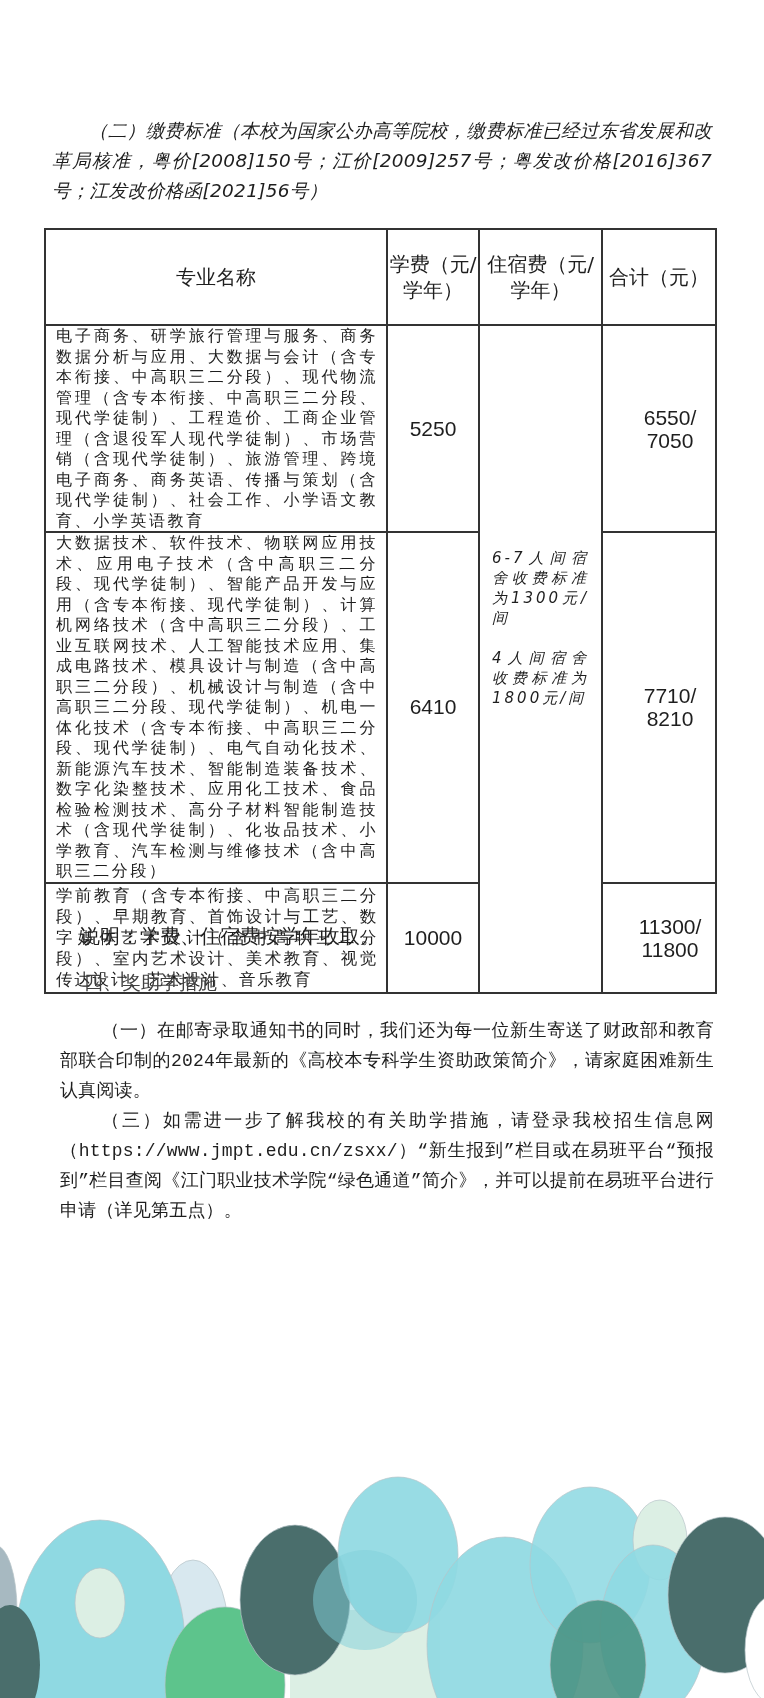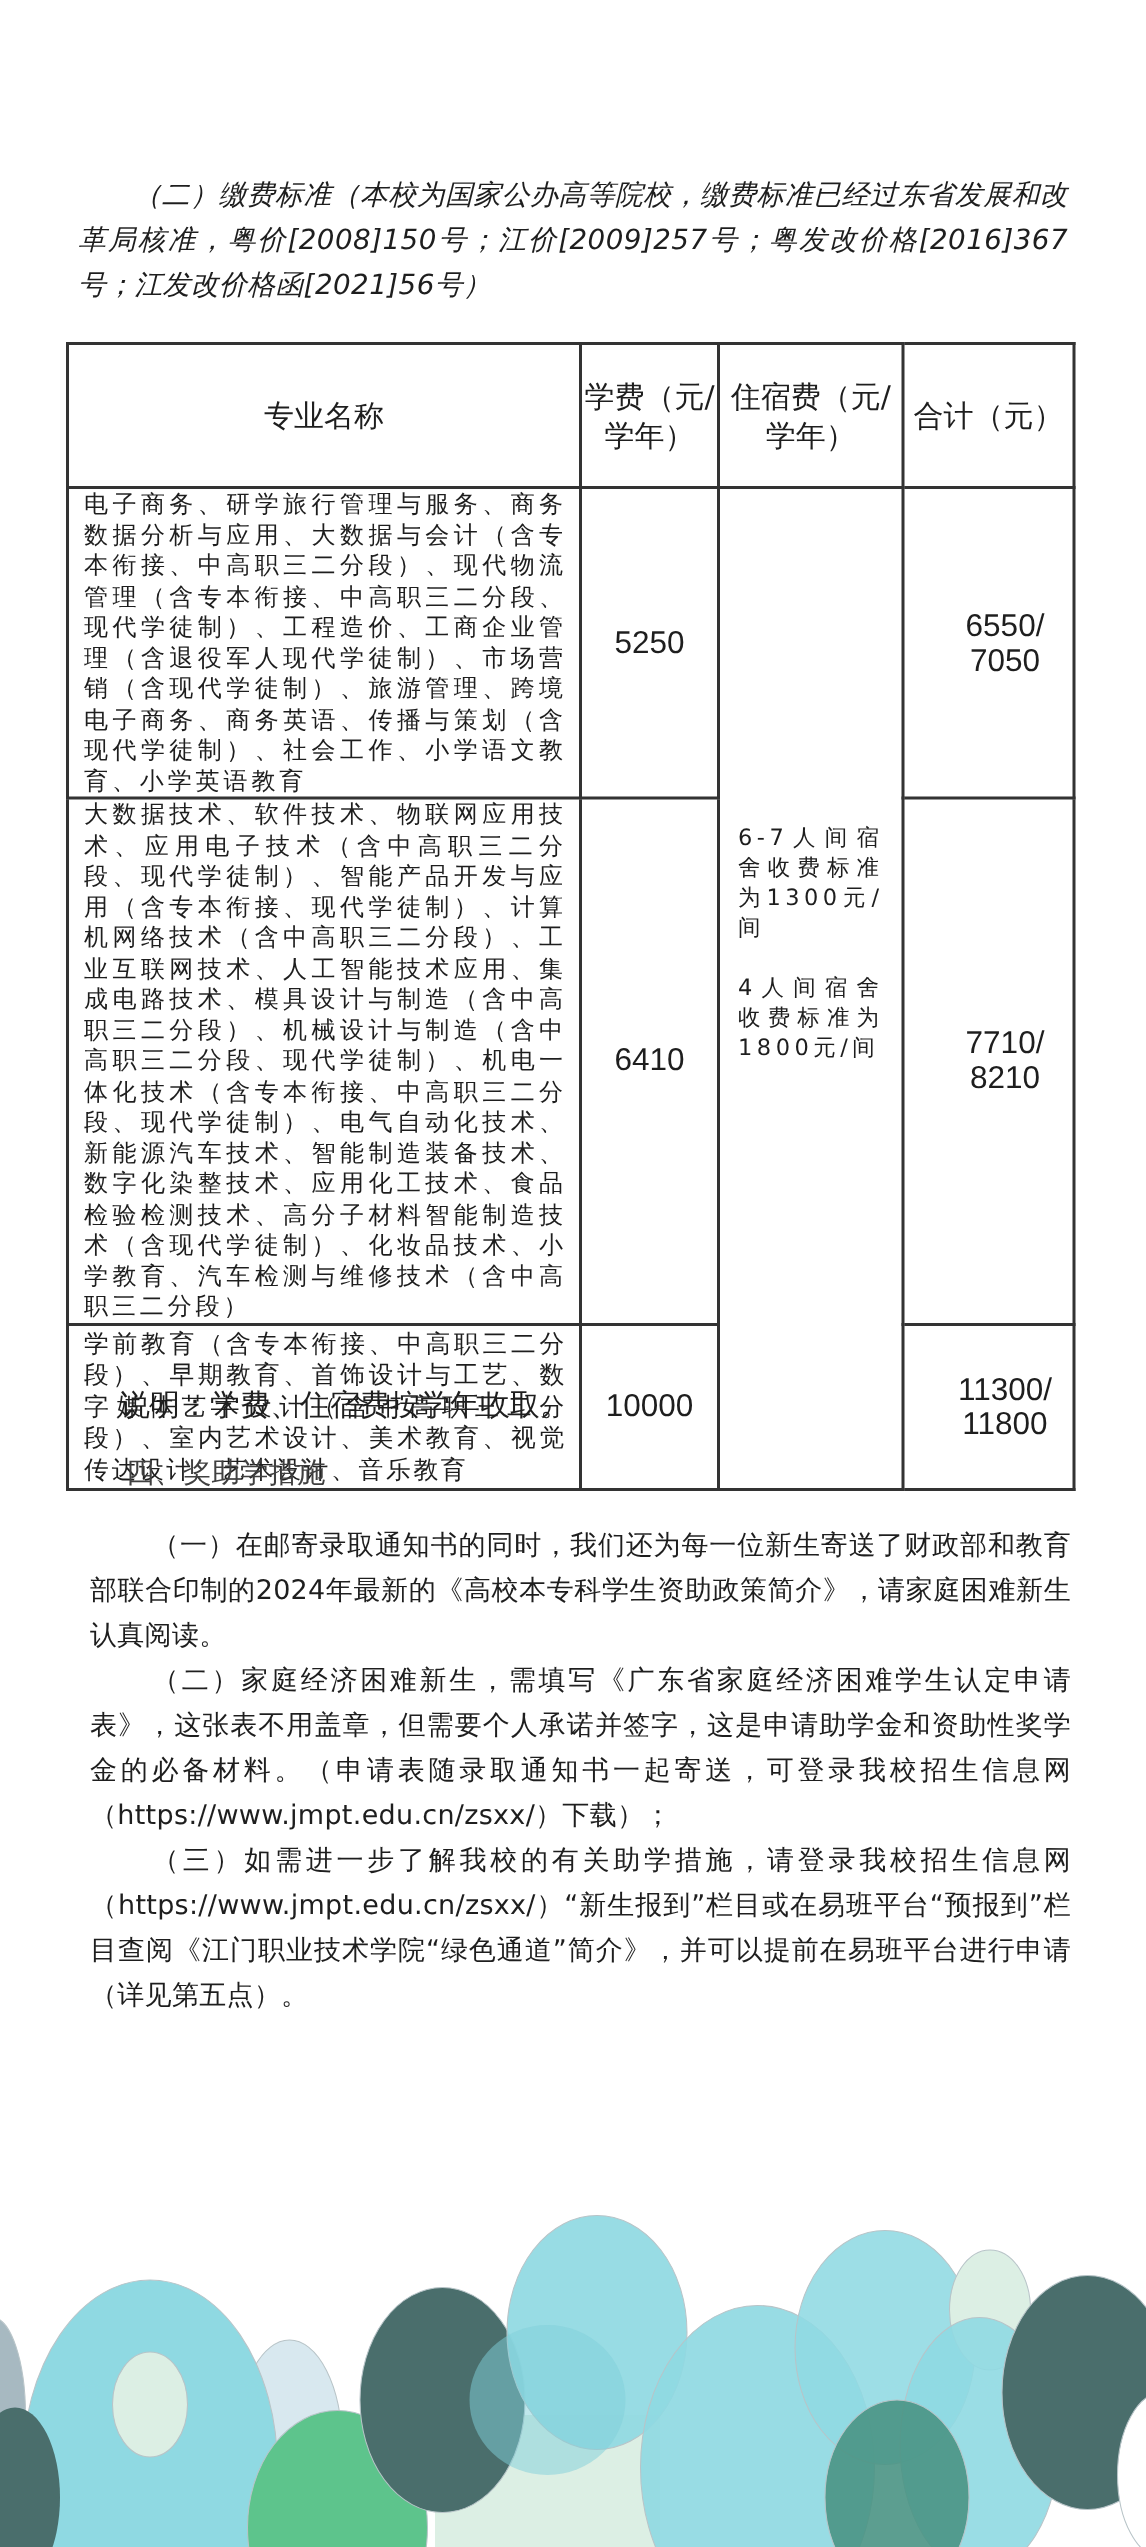--- a/index.html
+++ b/index.html
@@ -37,36 +37,36 @@
     padding: 0 8px 0 10px !important; text-align: justify;
   }
   .r3 .major { font-size: 16.5px; line-height: 21px; letter-spacing: 1.8px; }
   .num { font-size: 21px; text-align: center; font-family: "Liberation Sans", sans-serif; }
   .total { font-size: 21px; text-align: center; padding-left: 22px !important; line-height: 23px; font-family: "Liberation Sans", sans-serif; }
   .dorm {
     font-size: 15px; line-height: 20px; letter-spacing: 3px;
     padding: 0 12px !important; text-align: justify; vertical-align: top !important;
   }
   .dorm .dorm-inner { margin-top: 222px; }
-  .dorm p { margin: 0; }
+  .dorm p { margin: 0; font-style: italic; }
   .dorm p + p { margin-top: 20px; }
 
   .note {
     position: absolute; left: 80px; top: 922px;
     font-size: 20px; line-height: 28px;
   }
   .section-title {
     position: absolute; left: 84px; top: 968px;
     font-size: 19px; line-height: 28px; color: #404040;
   }
   .body-text {
     position: absolute; left: 60px; top: 1016px; width: 654px;
     font-size: 18px; line-height: 30px; letter-spacing: 0.2px;
   }
-  .body-text p { margin: 0; text-indent: 2.3em; text-align: justify; }
+  .body-text p { margin: 0; text-indent: 2.3em; text-align: justify; font-family: Liberation Mono, monospace; }
 
   .decor { position: absolute; left: 0; top: 1440px; width: 764px; height: 258px; }
 </style>
 </head>
 <body>
 
 <div class="intro">
   <p>（二）缴费标准（本校为国家公办高等院校，缴费标准已经过东省发展和改革局核准，粤价[2008]150号；江价[2009]257号；粤发改价格[2016]367号；江发改价格函[2021]56号）</p>
 </div>
 
@@ -116,21 +116,20 @@
   </tr>
 </tbody>
   </table>
 
 <div class="note">说明：学费、住宿费按学年收取。</div>
 
 <div class="section-title">四、奖助学措施</div>
 
 <div class="body-text">
   <p>（一）在邮寄录取通知书的同时，我们还为每一位新生寄送了财政部和教育部联合印制的2024年最新的《高校本专科学生资助政策简介》，请家庭困难新生认真阅读。</p>
-  <p>（二）家庭经济困难新生，需填写《广东省家庭经济困难学生认定申请表》，这张表不用盖章，但需要个人承诺并签字，这是申请助学金和资助性奖学金的必备材料。（申请表随录取通知书一起寄送，可登录我校招生信息网（https://www.jmpt.edu.cn/zsxx/）下载）；</p>
   <p>（三）如需进一步了解我校的有关助学措施，请登录我校招生信息网（https://www.jmpt.edu.cn/zsxx/）“新生报到”栏目或在易班平台“预报到”栏目查阅《江门职业技术学院“绿色通道”简介》，并可以提前在易班平台进行申请（详见第五点）。</p>
 </div>
 
 <svg class="decor" viewBox="0 0 764 258" xmlns="http://www.w3.org/2000/svg">
   <g stroke="#b8c4c8" stroke-width="0.7">
     <ellipse cx="-5" cy="170" rx="22" ry="65" fill="#a7b9c1"></ellipse>
     <ellipse cx="193" cy="190" rx="35" ry="70" fill="#d8e8ef"></ellipse>
     <ellipse cx="100" cy="205" rx="85" ry="125" fill="#8fd9e2"></ellipse>
     <ellipse cx="100" cy="163" rx="25" ry="35" fill="#dcefe4"></ellipse>
     <ellipse cx="10" cy="225" rx="30" ry="60" fill="#4a6e6c" stroke="none"></ellipse>

